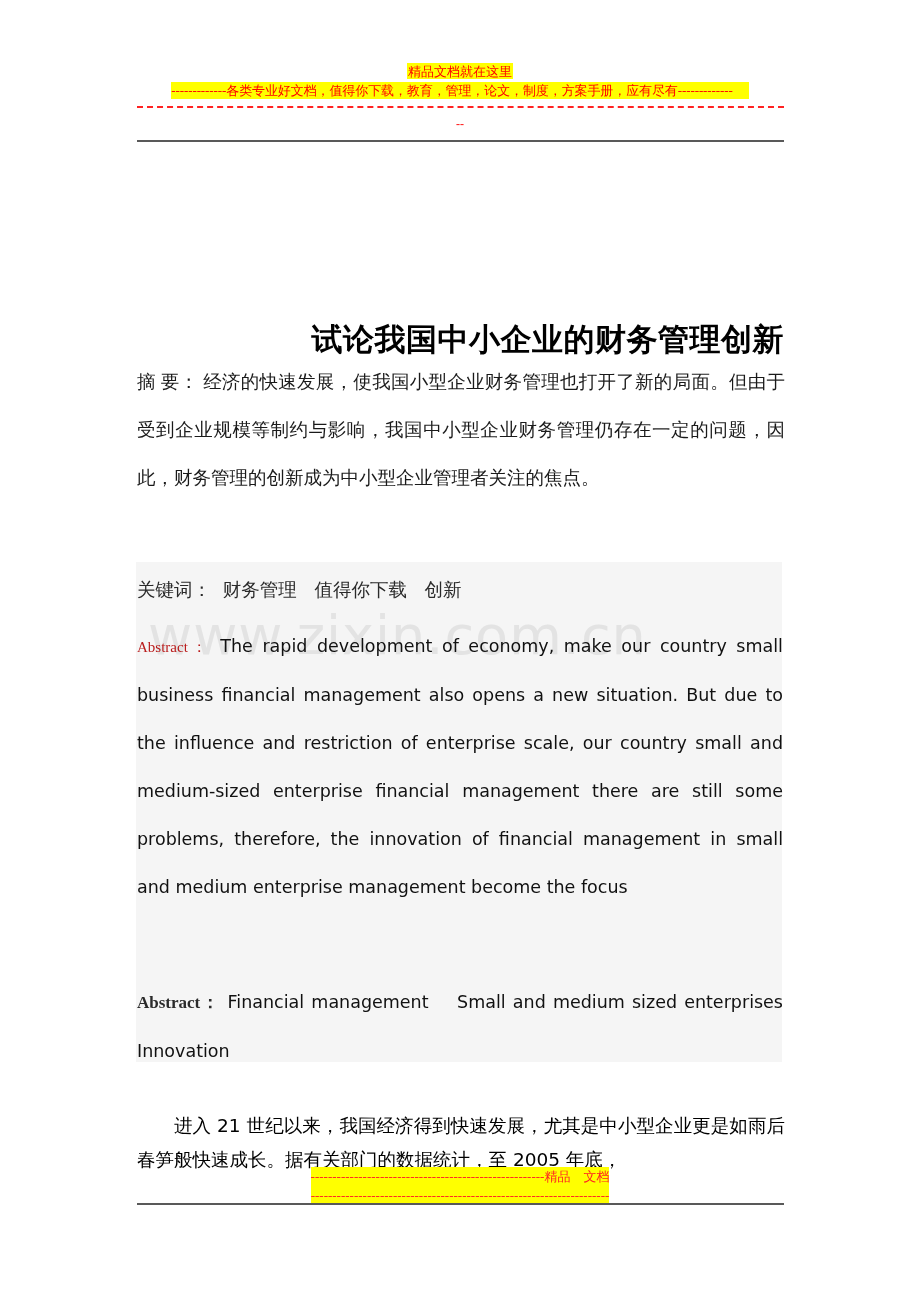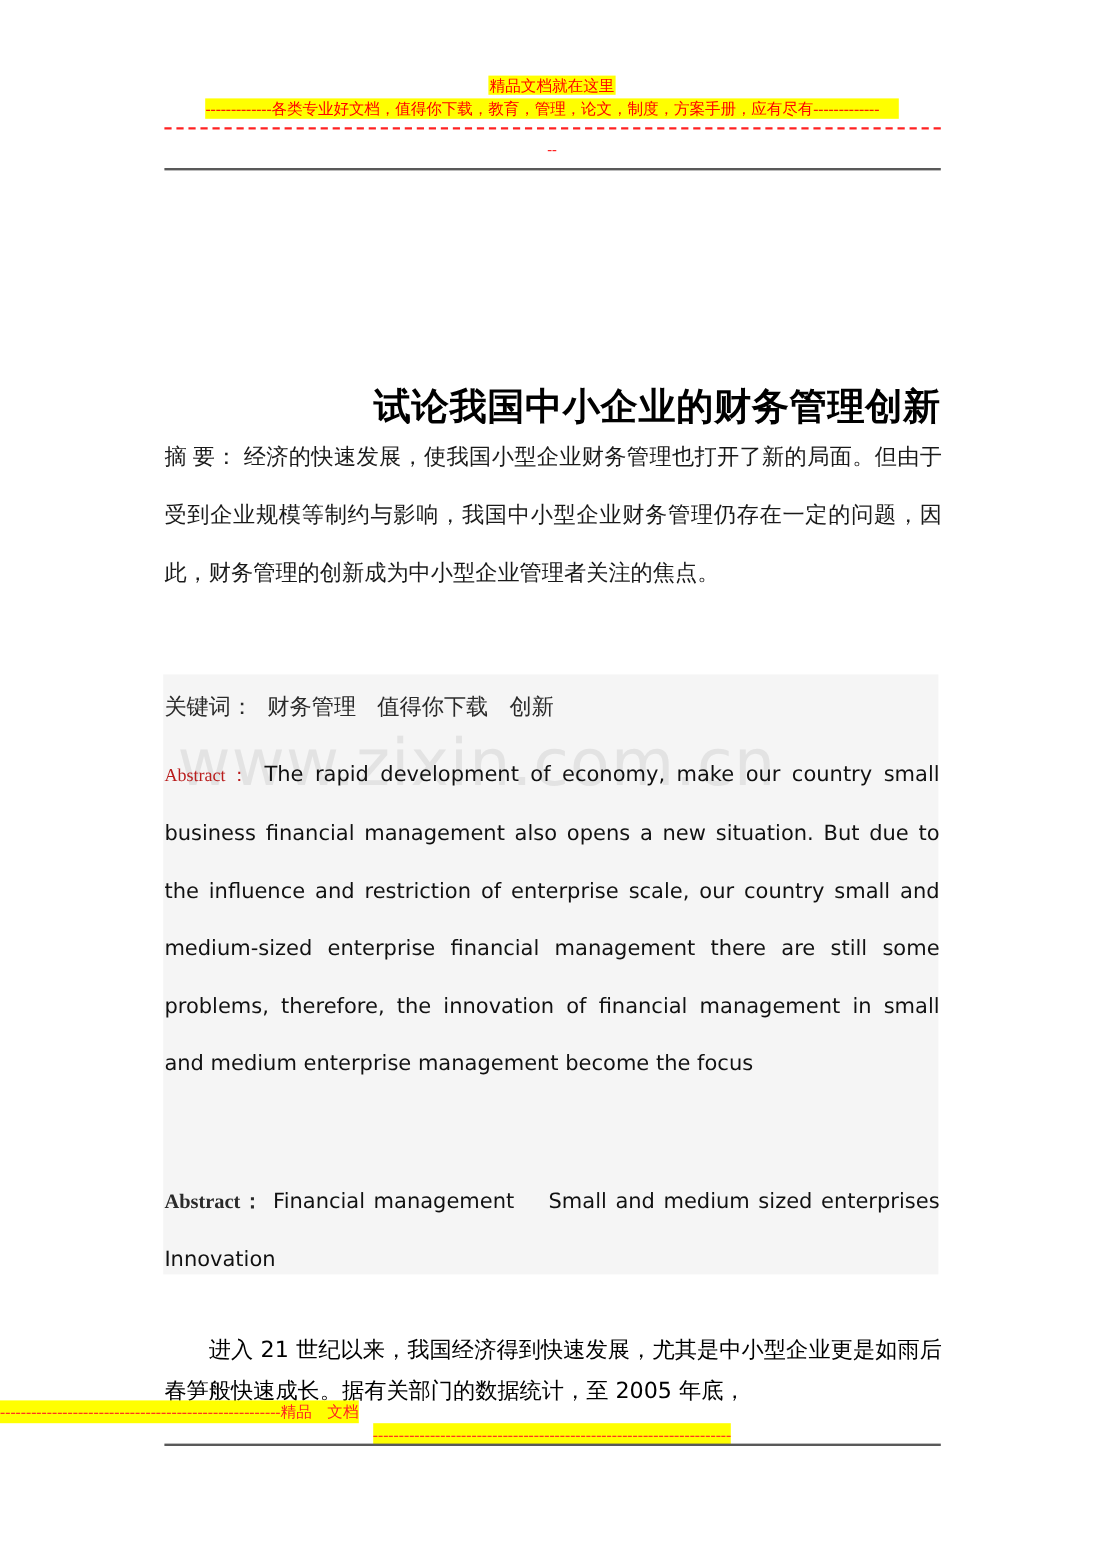--- a/index.html
+++ b/index.html
@@ -211,21 +211,21 @@
     left: 0;
     top: 1160px;
     width: 920px;
     height: 60px;
   }
   .ftr-line1 {
     position: absolute;
     left: 0;
     top: 8px;
     width: 920px;
-    text-align: left;
+    text-align: center;
     font-family: "Liberation Serif", "DejaVu Serif", serif;
     font-size: 13px;
     line-height: 17px;
     color: #ff2222;
     white-space: nowrap;
   }
   .ftr-line1 span {
     background: #ffff00;
     padding: 2px 0;
   }

